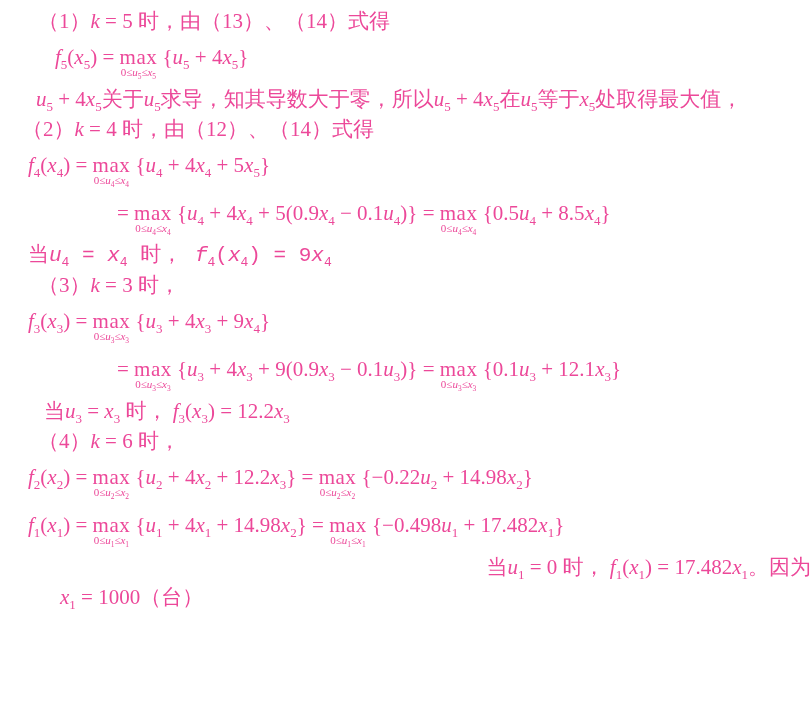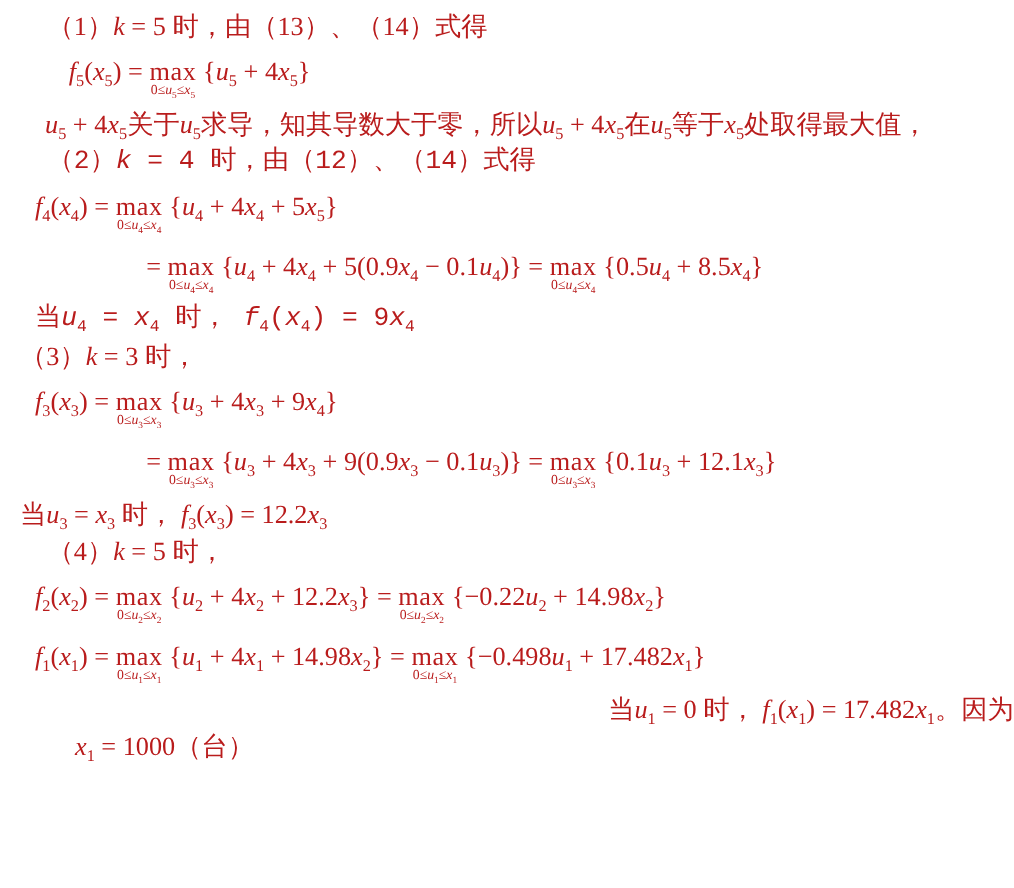--- a/index.html
+++ b/index.html
@@ -9,21 +9,21 @@
     width: 811px;
     height: 710px;
     overflow: hidden;
   }
   #doc {
     box-sizing: border-box;
     width: 811px;
     height: 710px;
     padding-top: 8px;
     font-family: "Liberation Serif", "DejaVu Serif", serif;
-    color: #b91c1c;
+    color: #ec4899;
     font-size: 21px;
   }
   .line {
     box-sizing: border-box;
     white-space: nowrap;
     height: 30px;
     line-height: 27px;
   }
   .line.tall {
     height: 48px;
@@ -65,27 +65,27 @@
   .mx .lim .sb { font-size: 0.68em; }
 </style>
 </head>
 <body>
 
 <div id="doc">
   <div>
       <div class="line" style="margin-left: 38px;"><span>（1）</span><span class="it">k</span><span> = 5 时，由（13）、（14）式得</span></div>
       <div class="line tall" style="margin-left: 55px;"><span class="it">f<sub class="sb">5</sub></span><span>(</span><span class="it">x<sub class="sb">5</sub></span><span>) = </span><span class="mx"><span class="w">max</span><span class="lim"><span>0≤</span><span class="it">u<sub class="sb">5</sub></span><span>≤</span><span class="it">x<sub class="sb">5</sub></span></span></span><span> {</span><span class="it">u<sub class="sb">5</sub></span><span> + 4</span><span class="it">x<sub class="sb">5</sub></span><span>}</span></div>
       <div class="line" style="margin-left: 36px;"><span class="it">u<sub class="sb">5</sub></span><span> + 4</span><span class="it">x<sub class="sb">5</sub></span><span>关于</span><span class="it">u<sub class="sb">5</sub></span><span>求导，知其导数大于零，所以</span><span class="it">u<sub class="sb">5</sub></span><span> + 4</span><span class="it">x<sub class="sb">5</sub></span><span>在</span><span class="it">u<sub class="sb">5</sub></span><span>等于</span><span class="it">x<sub class="sb">5</sub></span><span>处取得最大值，</span></div>
-      <div class="line" style="margin-left: 38px; font-family: Liberation Mono, monospace;"><span>（2）</span><span class="it">k</span><span> = 4 时，由（12）、（14）式得</span></div>
+      <div class="line" style="margin-left: 22px;"><span>（2）</span><span class="it">k</span><span> = 4 时，由（12）、（14）式得</span></div>
       <div class="line tall" style="margin-left: 28px;"><span class="it">f<sub class="sb">4</sub></span><span>(</span><span class="it">x<sub class="sb">4</sub></span><span>) = </span><span class="mx"><span class="w">max</span><span class="lim"><span>0≤</span><span class="it">u<sub class="sb">4</sub></span><span>≤</span><span class="it">x<sub class="sb">4</sub></span></span></span><span> {</span><span class="it">u<sub class="sb">4</sub></span><span> + 4</span><span class="it">x<sub class="sb">4</sub></span><span> + 5</span><span class="it">x<sub class="sb">5</sub></span><span>}</span></div>
       <div class="line tall" style="margin-left: 117px;"><span>= </span><span class="mx"><span class="w">max</span><span class="lim"><span>0≤</span><span class="it">u<sub class="sb">4</sub></span><span>≤</span><span class="it">x<sub class="sb">4</sub></span></span></span><span> {</span><span class="it">u<sub class="sb">4</sub></span><span> + 4</span><span class="it">x<sub class="sb">4</sub></span><span> + 5(0.9</span><span class="it">x<sub class="sb">4</sub></span><span> − 0.1</span><span class="it">u<sub class="sb">4</sub></span><span>)} = </span><span class="mx"><span class="w">max</span><span class="lim"><span>0≤</span><span class="it">u<sub class="sb">4</sub></span><span>≤</span><span class="it">x<sub class="sb">4</sub></span></span></span><span> {0.5</span><span class="it">u<sub class="sb">4</sub></span><span> + 8.5</span><span class="it">x<sub class="sb">4</sub></span><span>}</span></div>
       <div class="line" style="margin-left: 28px; font-family: Liberation Mono, monospace;"><span>当</span><span class="it">u<sub class="sb">4</sub></span><span> = </span><span class="it">x<sub class="sb">4</sub></span><span> 时，  </span><span class="it">f<sub class="sb">4</sub></span><span>(</span><span class="it">x<sub class="sb">4</sub></span><span>) = 9</span><span class="it">x<sub class="sb">4</sub></span></div>
-      <div class="line" style="margin-left: 16px;"><span>（3）</span><span class="it">k</span><span> = 3 时，</span></div>
+      <div class="line" style="margin-left: 38px;"><span>（3）</span><span class="it">k</span><span> = 3 时，</span></div>
       <div class="line tall" style="margin-left: 28px;"><span class="it">f<sub class="sb">3</sub></span><span>(</span><span class="it">x<sub class="sb">3</sub></span><span>) = </span><span class="mx"><span class="w">max</span><span class="lim"><span>0≤</span><span class="it">u<sub class="sb">3</sub></span><span>≤</span><span class="it">x<sub class="sb">3</sub></span></span></span><span> {</span><span class="it">u<sub class="sb">3</sub></span><span> + 4</span><span class="it">x<sub class="sb">3</sub></span><span> + 9</span><span class="it">x<sub class="sb">4</sub></span><span>}</span></div>
       <div class="line tall" style="margin-left: 117px;"><span>= </span><span class="mx"><span class="w">max</span><span class="lim"><span>0≤</span><span class="it">u<sub class="sb">3</sub></span><span>≤</span><span class="it">x<sub class="sb">3</sub></span></span></span><span> {</span><span class="it">u<sub class="sb">3</sub></span><span> + 4</span><span class="it">x<sub class="sb">3</sub></span><span> + 9(0.9</span><span class="it">x<sub class="sb">3</sub></span><span> − 0.1</span><span class="it">u<sub class="sb">3</sub></span><span>)} = </span><span class="mx"><span class="w">max</span><span class="lim"><span>0≤</span><span class="it">u<sub class="sb">3</sub></span><span>≤</span><span class="it">x<sub class="sb">3</sub></span></span></span><span> {0.1</span><span class="it">u<sub class="sb">3</sub></span><span> + 12.1</span><span class="it">x<sub class="sb">3</sub></span><span>}</span></div>
-      <div class="line" style="margin-left: 16px;"><span>当</span><span class="it">u<sub class="sb">3</sub></span><span> = </span><span class="it">x<sub class="sb">3</sub></span><span> 时，  </span><span class="it">f<sub class="sb">3</sub></span><span>(</span><span class="it">x<sub class="sb">3</sub></span><span>) = 12.2</span><span class="it">x<sub class="sb">3</sub></span></div>
-      <div class="line" style="margin-left: 38px;"><span>（4）</span><span class="it">k</span><span> = 5 时，</span></div>
+      <div class="line" style="margin-left: 44px;"><span>当</span><span class="it">u<sub class="sb">3</sub></span><span> = </span><span class="it">x<sub class="sb">3</sub></span><span> 时，  </span><span class="it">f<sub class="sb">3</sub></span><span>(</span><span class="it">x<sub class="sb">3</sub></span><span>) = 12.2</span><span class="it">x<sub class="sb">3</sub></span></div>
+      <div class="line" style="margin-left: 38px;"><span>（4）</span><span class="it">k</span><span> = 6 时，</span></div>
       <div class="line tall" style="margin-left: 28px;"><span class="it">f<sub class="sb">2</sub></span><span>(</span><span class="it">x<sub class="sb">2</sub></span><span>) = </span><span class="mx"><span class="w">max</span><span class="lim"><span>0≤</span><span class="it">u<sub class="sb">2</sub></span><span>≤</span><span class="it">x<sub class="sb">2</sub></span></span></span><span> {</span><span class="it">u<sub class="sb">2</sub></span><span> + 4</span><span class="it">x<sub class="sb">2</sub></span><span> + 12.2</span><span class="it">x<sub class="sb">3</sub></span><span>} = </span><span class="mx"><span class="w">max</span><span class="lim"><span>0≤</span><span class="it">u<sub class="sb">2</sub></span><span>≤</span><span class="it">x<sub class="sb">2</sub></span></span></span><span> {−0.22</span><span class="it">u<sub class="sb">2</sub></span><span> + 14.98</span><span class="it">x<sub class="sb">2</sub></span><span>}</span></div>
       <div class="line tall" style="margin-left: 28px;"><span class="it">f<sub class="sb">1</sub></span><span>(</span><span class="it">x<sub class="sb">1</sub></span><span>) = </span><span class="mx"><span class="w">max</span><span class="lim"><span>0≤</span><span class="it">u<sub class="sb">1</sub></span><span>≤</span><span class="it">x<sub class="sb">1</sub></span></span></span><span> {</span><span class="it">u<sub class="sb">1</sub></span><span> + 4</span><span class="it">x<sub class="sb">1</sub></span><span> + 14.98</span><span class="it">x<sub class="sb">2</sub></span><span>} = </span><span class="mx"><span class="w">max</span><span class="lim"><span>0≤</span><span class="it">u<sub class="sb">1</sub></span><span>≤</span><span class="it">x<sub class="sb">1</sub></span></span></span><span> {−0.498</span><span class="it">u<sub class="sb">1</sub></span><span> + 17.482</span><span class="it">x<sub class="sb">1</sub></span><span>}</span></div>
       <div class="line" style="margin-left: 43px; text-align: right;"><span>当</span><span class="it">u<sub class="sb">1</sub></span><span> = 0 时，  </span><span class="it">f<sub class="sb">1</sub></span><span>(</span><span class="it">x<sub class="sb">1</sub></span><span>) = 17.482</span><span class="it">x<sub class="sb">1</sub></span><span>。因为</span></div>
       <div class="line last" style="margin-left: 60px;"><span class="it">x<sub class="sb">1</sub></span><span> = 1000（台）</span></div>
     </div>
 </div>
 
 </body></html>

